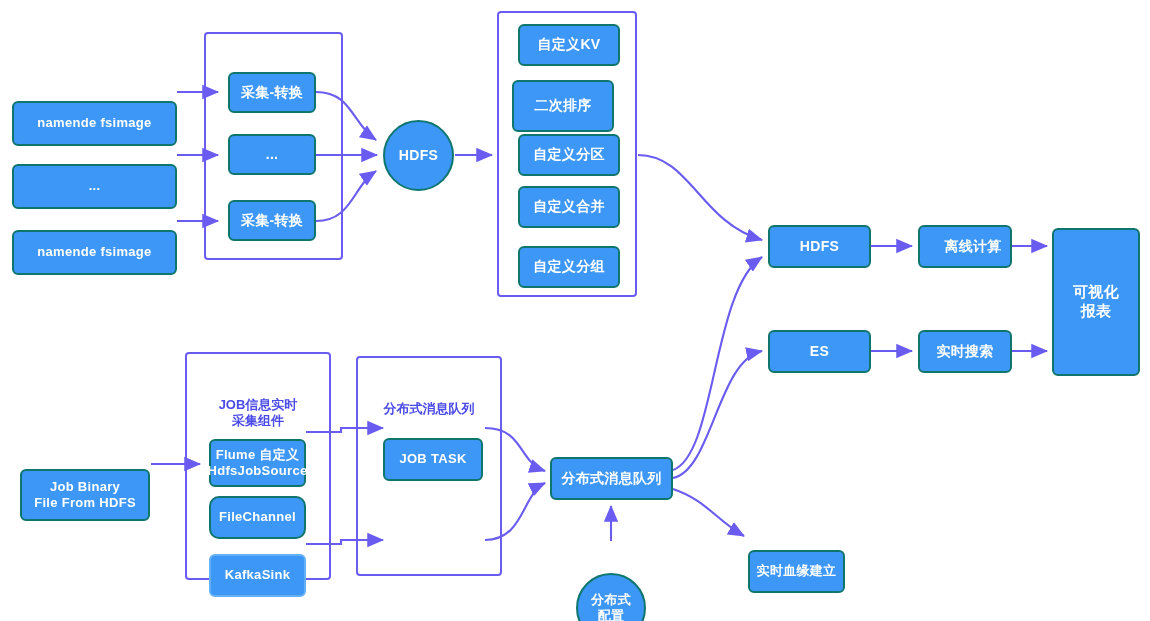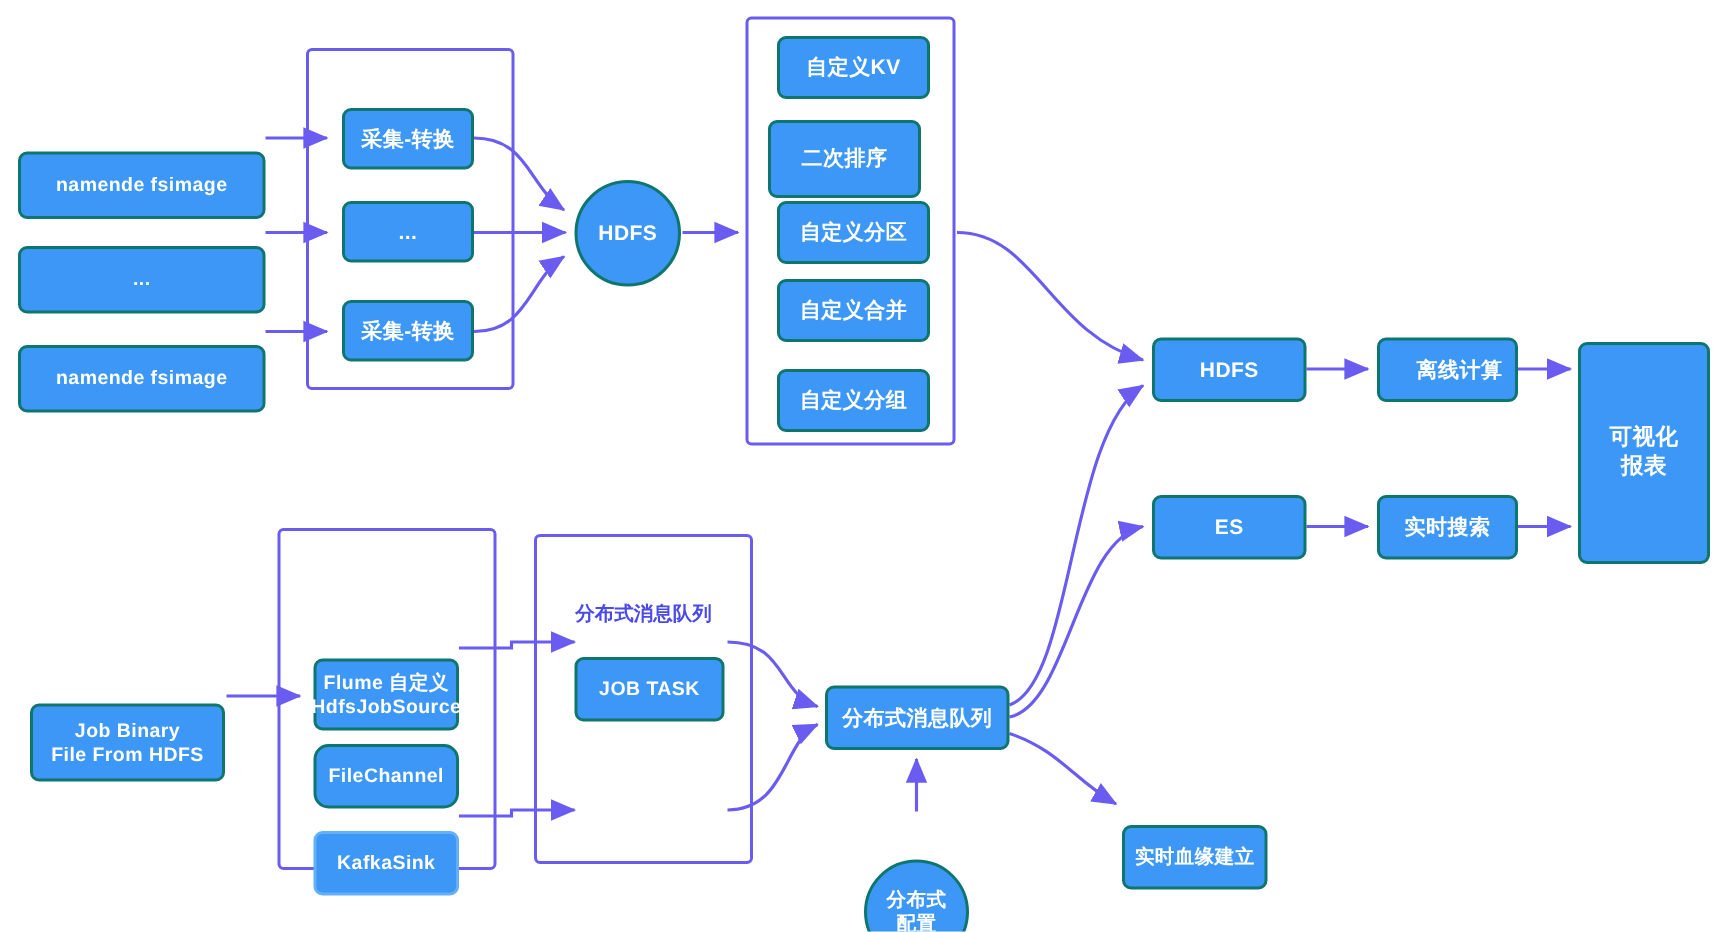--- a/index.html
+++ b/index.html
@@ -158,20 +158,22 @@
     <span>可视化
 报表</span>
   </div>
 
   <div class="node fs-13" style="left:20px;top:438px;width:130px;height:52px;">
     <span>Job Binary
 File From HDFS</span>
   </div>
 
   <div class="group" style="left:185px;top:352px;width:146px;height:228px;"></div>
+  <div class="group-title fs-13" style="left:185px;top:366px;width:146px;">JOB信息实时
+采集组件</div>
   <div class="node fs-13" style="left:209px;top:408px;width:97px;height:48px;">
     <span>Flume 自定义
 HdfsJobSource</span>
   </div>
   <div class="node fs-13" style="left:209px;top:465px;width:97px;height:43px;border-radius:10px;">
     <span>FileChannel</span>
   </div>
   <div class="node light-border fs-13" style="left:209px;top:523px;width:97px;height:43px;">
     <span>KafkaSink</span>
   </div>

